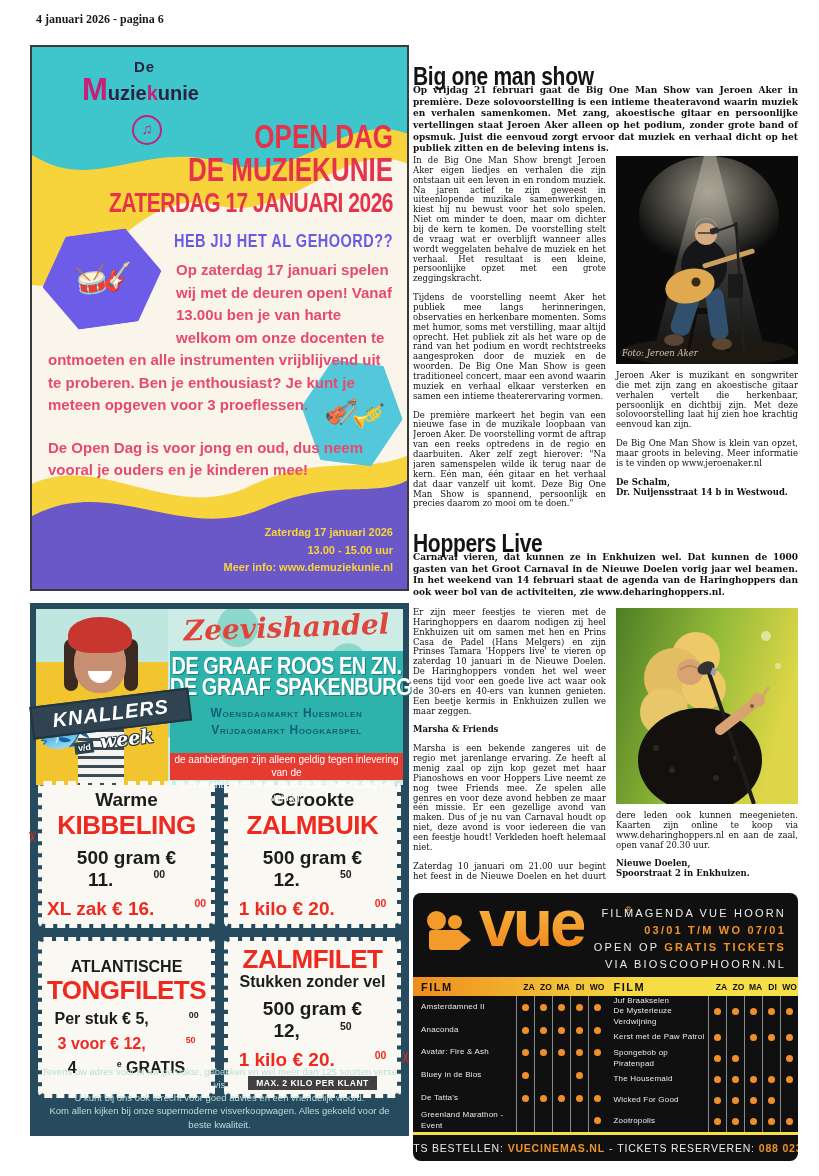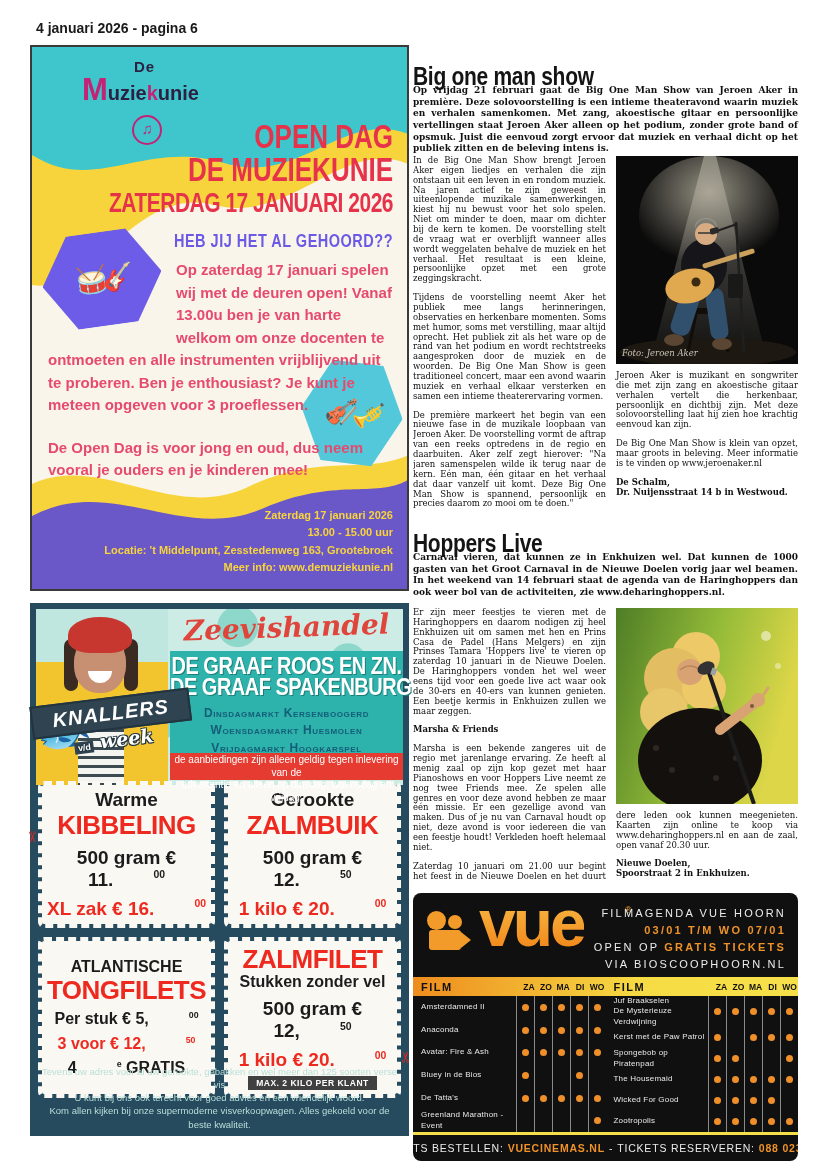--- a/index.html
+++ b/index.html
@@ -1,19 +1,19 @@
 <!DOCTYPE html>
 <html lang="nl"><head>
 <meta charset="utf-8">
 <style>
   html,body{margin:0;padding:0;background:#e8e8e8;}
   .page{position:relative;width:819px;height:1176px;background:#ffffff;overflow:hidden;
         font-family:"Liberation Sans",sans-serif;}
-  .page-header{position:absolute;left:36px;top:20px;font-family:Liberation Sans, sans-serif;
-        font-weight:bold;font-size:14px;color:#1a1a1a;}
+  .page-header{position:absolute;left:36px;top:12px;font-family:Liberation Serif, serif;
+        font-weight:bold;font-size:12px;color:#1a1a1a;}
 
   
   .mz-ad{position:absolute;left:30px;top:45px;width:379px;height:546px;background:#f9f5ea;
          border:2px solid #3a3a3a;overflow:hidden;box-sizing:border-box;}
   .mz-ad svg{position:absolute;left:0;pointer-events:none;}
   .mz-top{top:0;} .mz-bot{bottom:0;}
   .mz-logo{position:absolute;top:12px;left:50px;color:#2d2142;z-index:5;line-height:1;}
   .mz-logo .de{font-size:15px;font-weight:bold;margin-left:52px;letter-spacing:1px;}
   .mz-logo .word{font-size:20px;font-weight:bold;}
   .mz-logo .big{font-size:31px;color:#c42277;}
@@ -178,21 +178,20 @@
     <div class="mz-subhead">HEB JIJ HET AL GEHOORD??</div>
     <div class="mz-body">
       <div class="hex hex1">🥁🎸</div>
       <p>Op zaterdag 17 januari spelen wij met de deuren open! Vanaf 13.00u ben je van harte welkom om onze docenten te ontmoeten en alle instrumenten vrijblijvend uit te proberen. Ben je enthousiast? Je kunt je meteen opgeven voor 3 proeflessen.</p>
       <p>De Open Dag is voor jong en oud, dus neem vooral je ouders en je kinderen mee!</p>
     </div>
     <div class="hex hex2">🎻🎺</div>
     <div class="mz-footer">
       <div>Zaterdag 17 januari 2026</div>
       <div>13.00 - 15.00 uur</div>
-      <div>Locatie: 't Middelpunt, Zesstedenweg 163, Grootebroek</div>
       <div>Meer info: www.demuziekunie.nl</div>
     </div>
   </div>
 
   <h1 class="art-title" id="big-title">Big one man show</h1>
   <p class="intro" id="big-intro">Op vrijdag 21 februari gaat de Big One Man Show van Jeroen Aker in première. Deze solovoorstelling is een intieme theateravond waarin muziek en verhalen samenkomen. Met zang, akoestische gitaar en persoonlijke vertellingen staat Jeroen Aker alleen op het podium, zonder grote band of opsmuk. Juist die eenvoud zorgt ervoor dat muziek en verhaal dicht op het publiek zitten en de beleving intens is.</p>
   <div class="cols" id="big-cols">
     <div class="colA">
       <p>In de Big One Man Show brengt Jeroen Aker eigen liedjes en verhalen die zijn ontstaan uit een leven in en rondom muziek. Na jaren actief te zijn geweest in uiteenlopende muzikale samenwerkingen, kiest hij nu bewust voor het solo spelen. Niet om minder te doen, maar om dichter bij de kern te komen. De voorstelling stelt de vraag wat er overblijft wanneer alles wordt weggelaten behalve de muziek en het verhaal. Het resultaat is een kleine, persoonlijke opzet met een grote zeggingskracht.</p>
       <p>Tijdens de voorstelling neemt Aker het publiek mee langs herinneringen, observaties en herkenbare momenten. Soms met humor, soms met verstilling, maar altijd oprecht. Het publiek zit als het ware op de rand van het podium en wordt rechtstreeks aangesproken door de muziek en de woorden. De Big One Man Show is geen traditioneel concert, maar een avond waarin muziek en verhaal elkaar versterken en samen een intieme theaterervaring vormen.</p>
@@ -305,21 +304,20 @@
     <div class="fish-glyph">🐟</div>
     <div class="fish-badge">
       <div class="fb-kn">KNALLERS</div>
       <div class="fb-wk"><span class="fb-vd">v/d</span><span> week</span></div>
     </div>
     <div class="fish-script">Zeevishandel</div>
     <div class="fish-banner">
       <div class="fb-company">DE GRAAF ROOS EN ZN.</div>
       <div class="fb-company">DE GRAAF SPAKENBURG</div>
       <div class="fb-markets">
-        <div>Dinsdagmarkt Kersenboogerd</div>
         <div>Woensdagmarkt Huesmolen</div>
         <div>Vrijdagmarkt Hoogkarspel</div>
       </div>
     </div>
     <div class="fish-disclaimer">
       <div>de aanbiedingen zijn alleen geldig tegen inlevering van de</div>
       <div>advertentie en alleen op dinsdag, woensdag en vrijdag.</div>
     </div>
     <div class="coupon-grid" id="coupon-grid">
         <div class="coupon">

